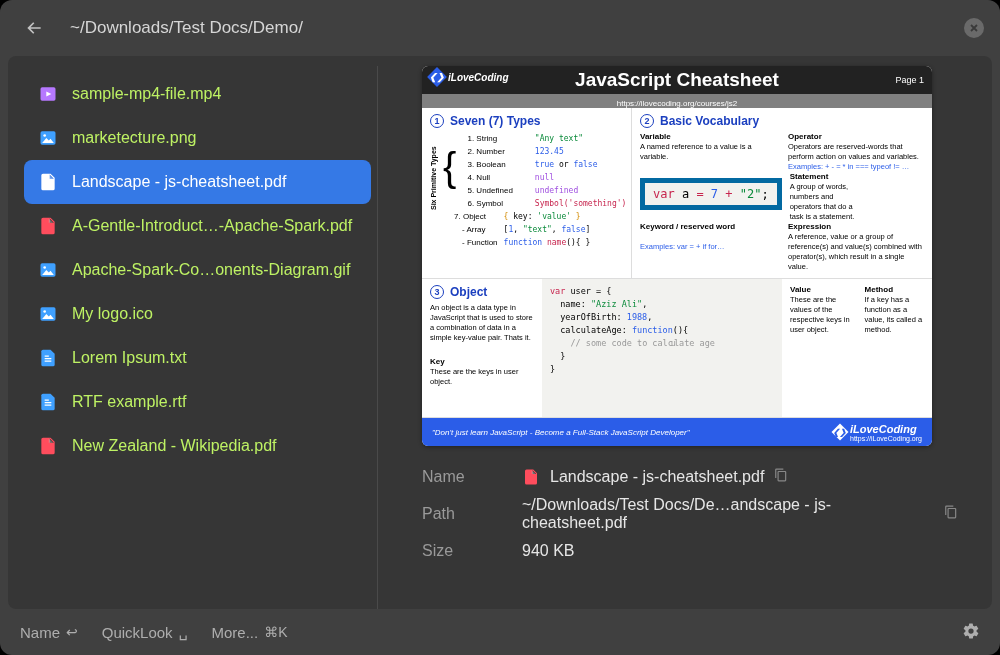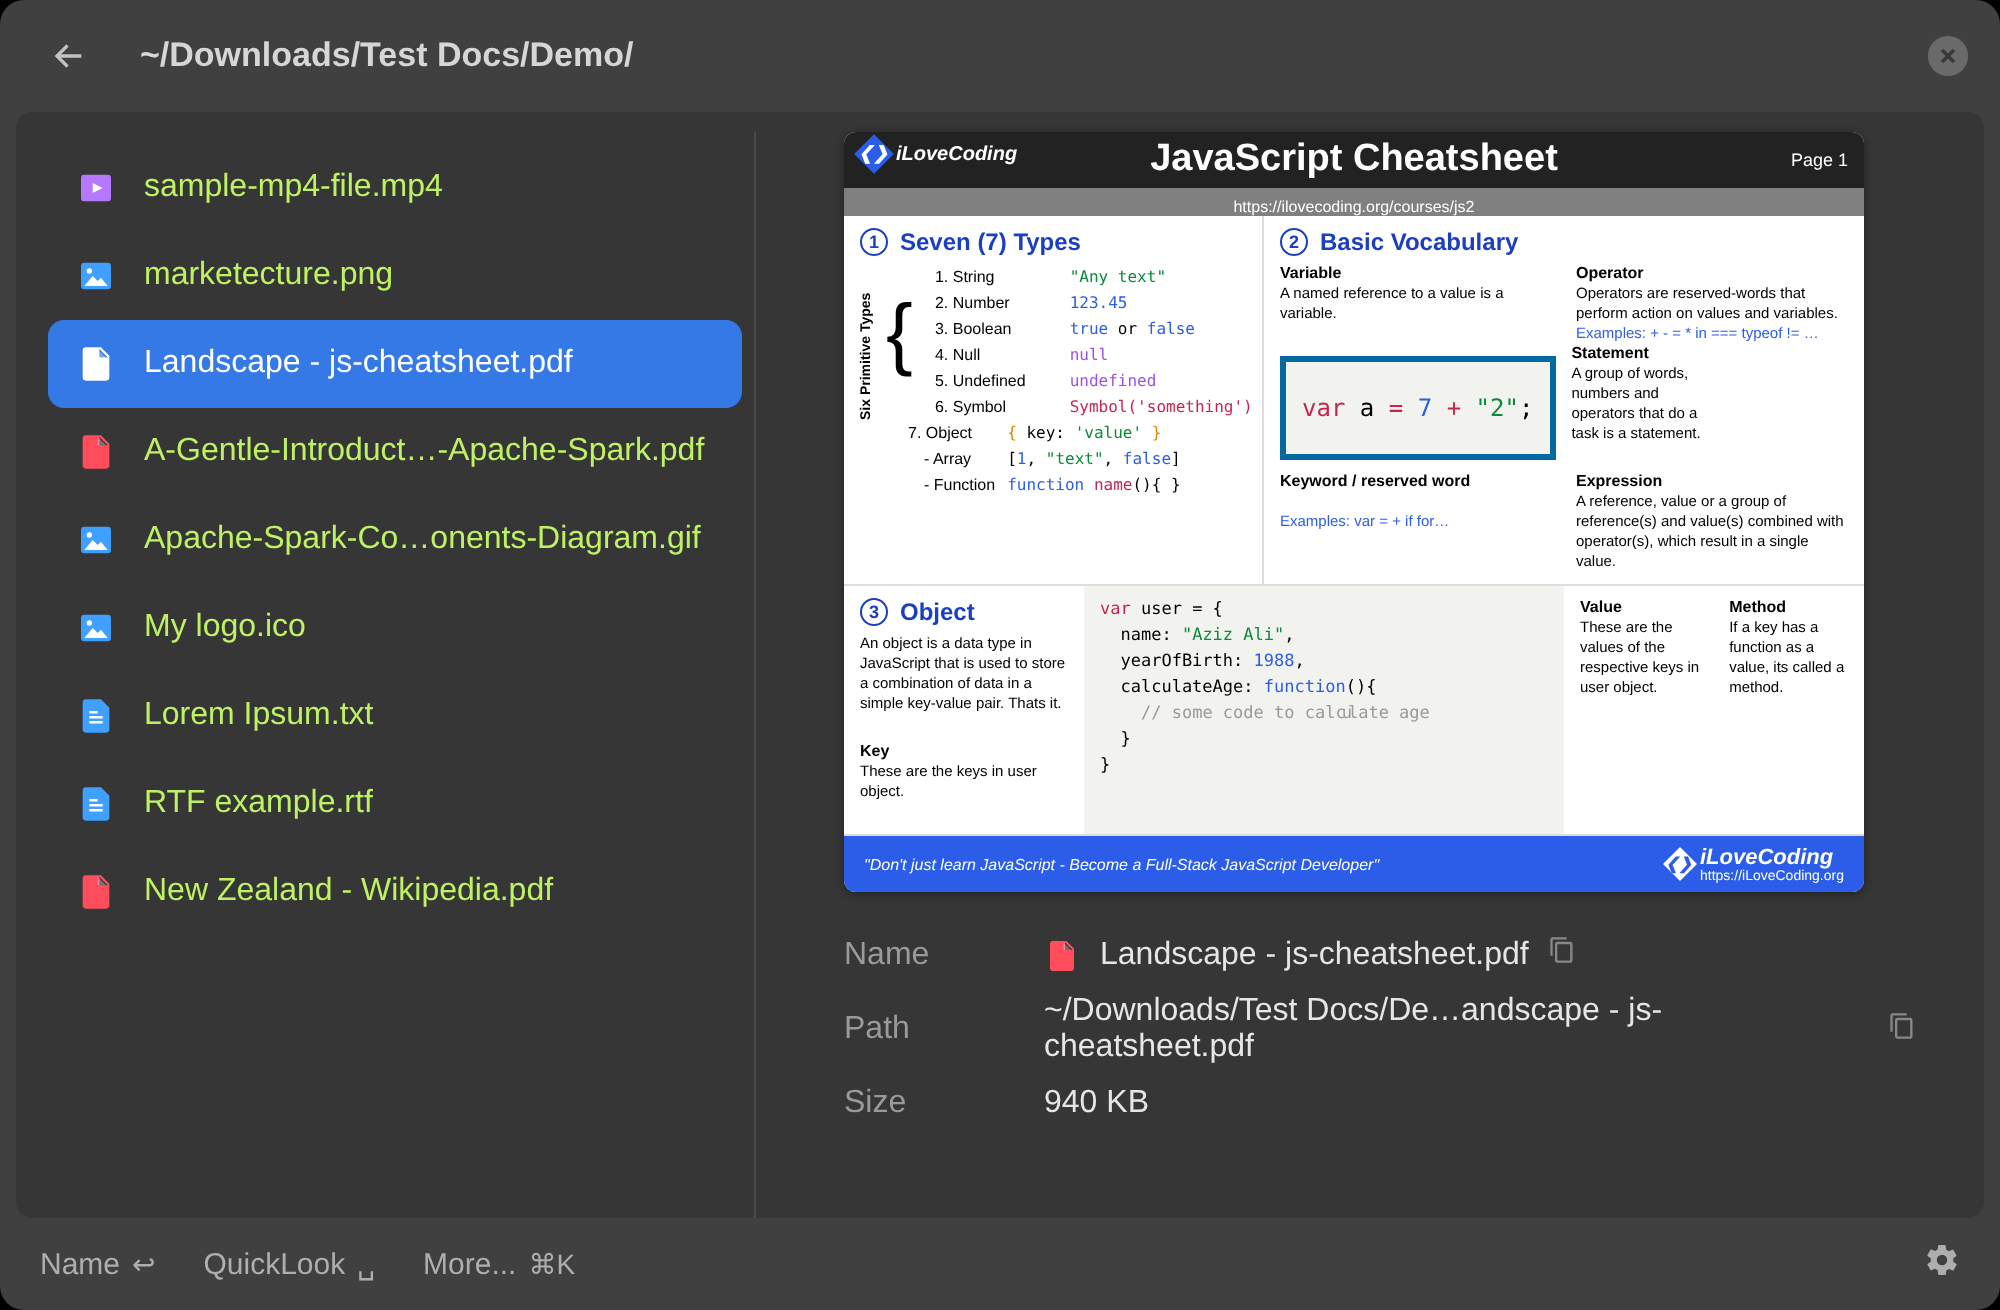--- a/index.html
+++ b/index.html
@@ -18,21 +18,21 @@
     padding: 0 16px 0 20px;
   }
   .back-btn {
     width: 28px; height: 28px;
     display: flex; align-items: center; justify-content: center;
     cursor: pointer;
     color: #c2c2c2;
     margin-right: 22px;
   }
   .breadcrumb {
-    font-size: 17px; font-weight: 700;
+    font-size: 17px; font-weight: 400;
     color: #d6d6d6;
     flex: 1;
   }
   .close-dot {
     width: 20px; height: 20px;
     border-radius: 50%;
     background: #6a6a6a;
     display: flex; align-items: center; justify-content: center;
     cursor: pointer;
     color: #3a3a3a;
@@ -139,21 +139,21 @@
     margin-bottom:4px;
   }
   .cs-h .num { width:14px;height:14px;border:1.5px solid #1b3fbf;border-radius:50%;display:flex;align-items:center;justify-content:center;font-size:9px; }
   .cs-types-wrap { display:flex; gap:6px; }
   .cs-brace { font-size: 40px; font-weight: 100; line-height: 70px; }
   .cs-types { display:flex; gap:22px; }
   .cs-types ol { list-style: decimal; padding-left: 14px; font-size:8px; line-height:13px; }
   .cs-vals { font-family: ui-monospace, Menlo, monospace; font-size:8px; line-height:13px; }
   .cs-grn{color:#0a8a3a;} .cs-blu{color:#2b5de8;} .cs-red{color:#c7254e;} .cs-pur{color:#a050e0;} .cs-org{color:#d28a00;}
   .cs-codebox {
-    background:#f2f2ef; border:3px solid #0369a1; padding:16px 8px;
+    background:#f2f2ef; border:5px solid #0369a1; padding:4px 8px;
     font-family:ui-monospace,Menlo,monospace; font-size:12px;
     margin: 6px 0;
   }
   .cs-lbl { font-size:7.5px; line-height:10px; }
   .cs-lbl b { font-size:8px; }
   .cs-vocab-grid { display:grid; grid-template-columns: 1fr 1fr; gap: 4px 12px; }
   .cs-obj-code {
     background:#f2f2ef; padding:6px 8px; font-family:ui-monospace,Menlo,monospace; font-size:8.5px; line-height:13px;
     flex:1;
   }

